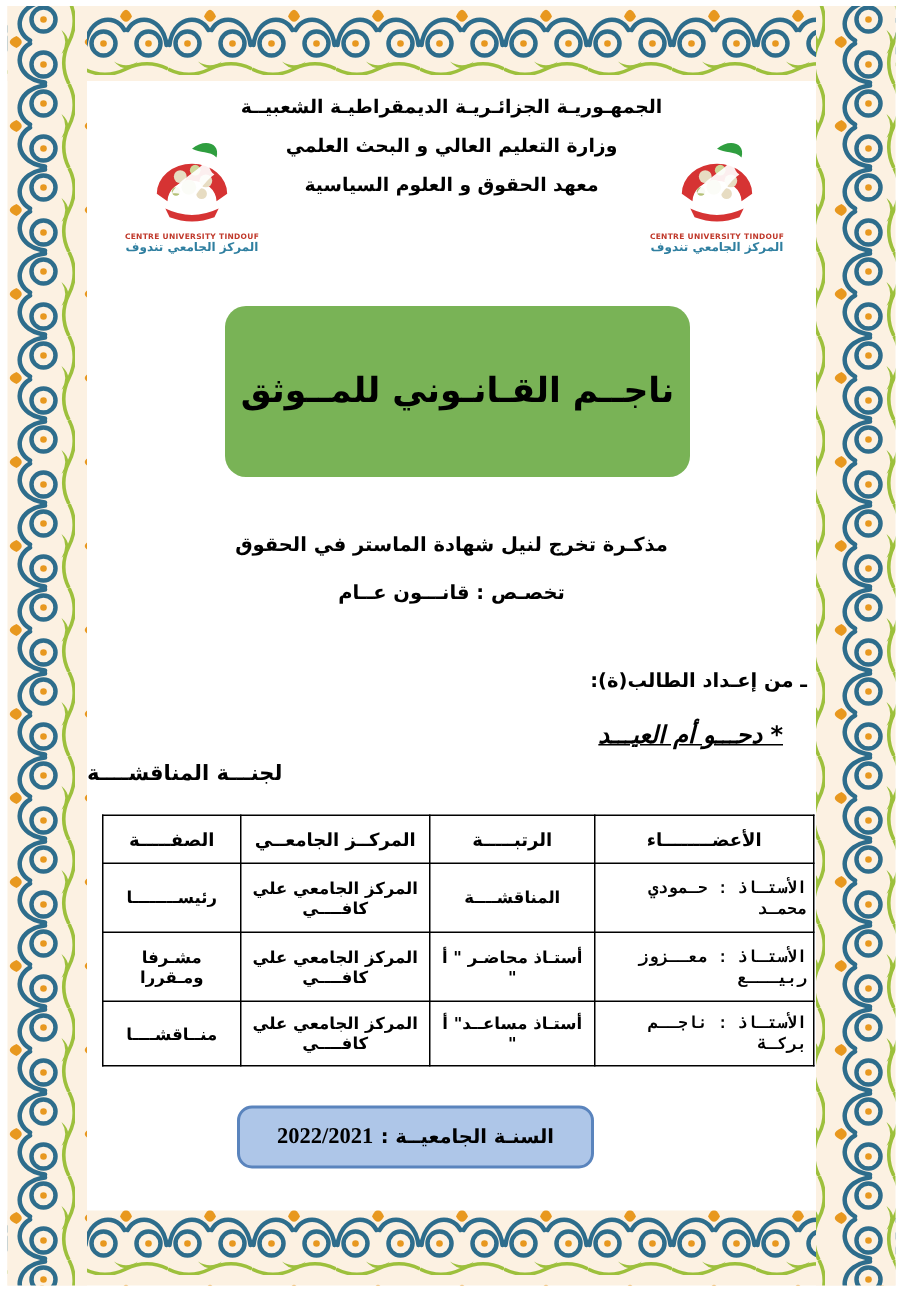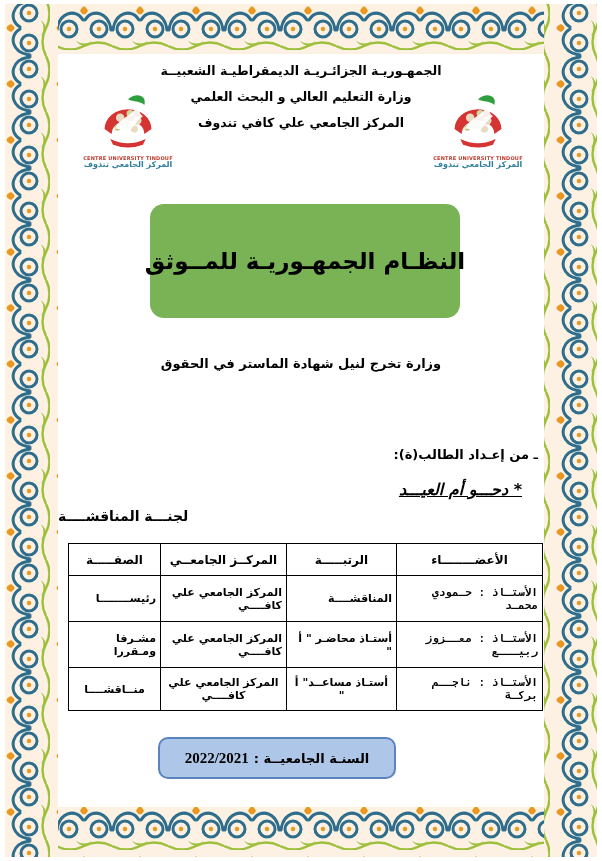--- a/index.html
+++ b/index.html
@@ -57,21 +57,21 @@
   .committee-table {
     position:absolute; top:543px; left:68px; width:474px;
     direction:rtl; border-collapse:collapse; table-layout:fixed;
   }
   .committee-table th, .committee-table td {
     border:1.6px solid #000; font-weight:bold; text-align:center;
     padding:2px 4px; overflow:hidden;
   }
   .committee-table th { height:27px; font-size:12px; }
   .committee-table td { font-size:11px; }
-  .committee-table tr.r1 td, .committee-table tr.r2 td { height:41px;text-align:right; }
+  .committee-table tr.r1 td, .committee-table tr.r2 td { height:41px; }
   .committee-table tr.r3 td { height:38px; }
   .committee-table td.member-cell { text-align:right;font-family:Liberation Mono, monospace; }
 
   
   .year-box {
     position:absolute; top:737px; left:158px; width:234px; height:38px;
     background:#aec6e8; border:2px solid #5a84bd; border-radius:10px;
     display:flex; align-items:center; justify-content:center; gap:5px;
     direction:rtl; font-size:13px; font-weight:bold;
   }
@@ -111,21 +111,21 @@
     <rect x="5" y="807" width="592" height="50" fill="url(#vineH)"></rect>
     <rect x="5" y="4" width="53" height="853" fill="url(#vineV)"></rect>
     <rect x="544" y="4" width="53" height="853" fill="url(#vineV)"></rect>
   </svg>
 
   <div class="content">
 
     <div class="header">
       <div class="hline">الجمهـوريـة الجزائـريـة الديمقراطيـة الشعبيــة</div>
       <div class="hline">وزارة التعليم العالي و البحث العلمي</div>
-      <div class="hline">المركز الجامعي علي كافي تندوف</div>
+      <div class="hline">معهد الحقوق و العلوم السياسية</div>
     </div>
 
     <div class="logo logo-left">
       <svg width="64" height="60" viewBox="0 0 90 84" aria-hidden="true">
         <path d="M45,10 C56,0 72,4 68,18 C62,12 52,14 45,10 Z" fill="#2f9e3f"></path>
         <path d="M12,52 a33,28 0 1 1 66,0 l-10,7 a23,19 0 1 0 -46,0 z" fill="#d63333"></path>
         <path d="M20,66 q25,12 50,0 l-4,8 q-21,8 -42,0 z" fill="#d63333"></path>
         <circle cx="34" cy="36" r="6" fill="#e7dcc2"></circle>
         <circle cx="48" cy="30" r="5" fill="#cfd79a"></circle>
         <circle cx="58" cy="40" r="6" fill="#e7dcc2"></circle>
@@ -151,24 +151,25 @@
         <circle cx="54" cy="52" r="5" fill="#e7dcc2"></circle>
         <circle cx="30" cy="50" r="4" fill="#b5c178"></circle>
         <path d="M62,16 C50,34 34,36 26,52 C36,50 40,56 34,64 C48,60 52,44 66,34 C60,30 60,22 62,16 Z" fill="#ffffff" opacity="0.92"></path>
         <circle cx="47" cy="58" r="2.6" fill="#ffffff"></circle>
       </svg>
       <div class="latin">CENTRE UNIVERSITY TINDOUF</div>
       <div class="arabic">المركز الجامعي تندوف</div>
     </div>
 
     <div class="title-box">
-      <div class="tline">النظـام الجمهـوريـة للمــوثق</div>
-    </div>
-
-    <div class="subtitle1">وزارة تخرج لنيل شهادة الماستر في الحقوق</div>
+      <div class="tline">ناجــم القـانـوني للمــوثق</div>
+    </div>
+
+    <div class="subtitle1">مذكـرة تخرج لنيل شهادة الماستر في الحقوق</div>
+    <div class="subtitle2">تخصـص : قانـــون عــام</div>
 
     <div class="byline">
       <span>ـ من إعـداد الطالب(ة):</span>
     </div>
     <div class="student-name">* دحـــو أم العيـــد</div>
 
     <div class="committee-heading">لجنـــة المناقشــــة</div>
 
     <table class="committee-table">
       <colgroup>

